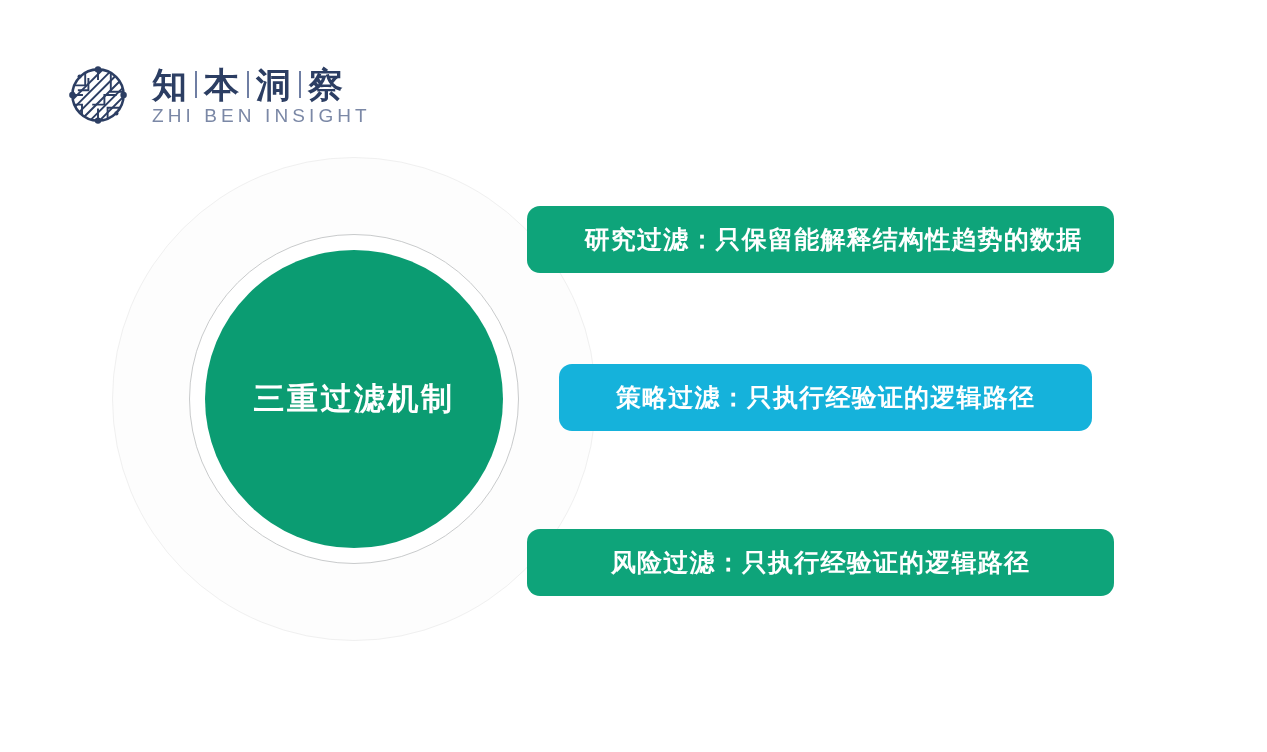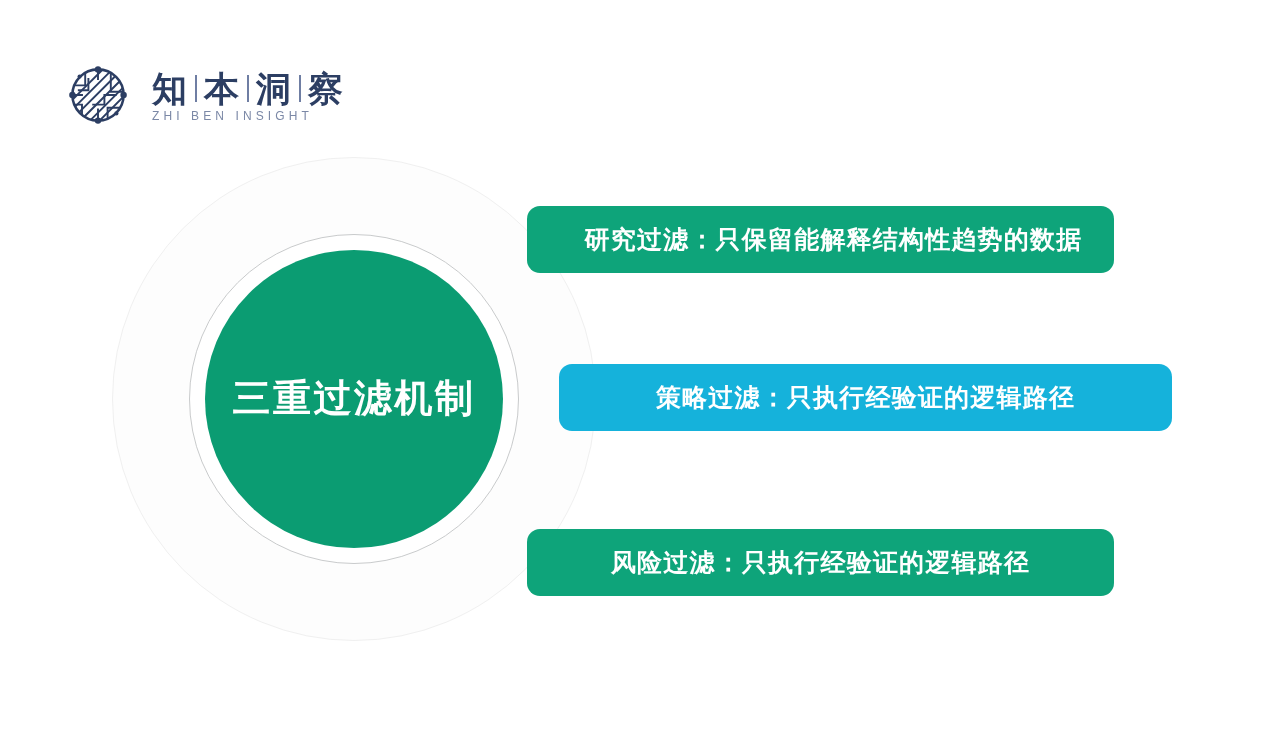--- a/index.html
+++ b/index.html
@@ -52,21 +52,21 @@
   #brand-cn .sep {
     display: inline-block;
     width: 2px;
     height: 27px;
     background: #6f7ea3;
     margin: 0 7px;
     flex: none;
   }
   #brand-en {
     color: #7b88a6;
-    font-size: 12px;
+    font-size: 19px;
     letter-spacing: 4.1px;
     line-height: 1;
     margin-top: 4px;
     white-space: nowrap;
   }
 
   
   #ring-outer {
     position: absolute;
     left: 112px;
@@ -97,21 +97,21 @@
     height: 298px;
     border-radius: 50%;
     background: #0b9c72;
     display: flex;
     align-items: center;
     justify-content: center;
     box-sizing: border-box;
   }
   #core-label {
     color: #ffffff;
-    font-size: 38px;
+    font-size: 31px;
     font-weight: bold;
     letter-spacing: 2.5px;
     text-align: center;
     line-height: 1.2;
     white-space: nowrap;
   }
 
   
   .bar {
     position: absolute;
@@ -133,21 +133,21 @@
   #bar-0 {
     left: 527px;
     top: 206px;
     width: 587px;
     height: 67px;
     padding-left: 44px;
   }
   #bar-1 {
     left: 559px;
     top: 364px;
-    width: 613px;
+    width: 533px;
     height: 67px;
   }
   #bar-2 {
     left: 527px;
     top: 529px;
     width: 587px;
     height: 67px;
   }
 </style>
 </head>

